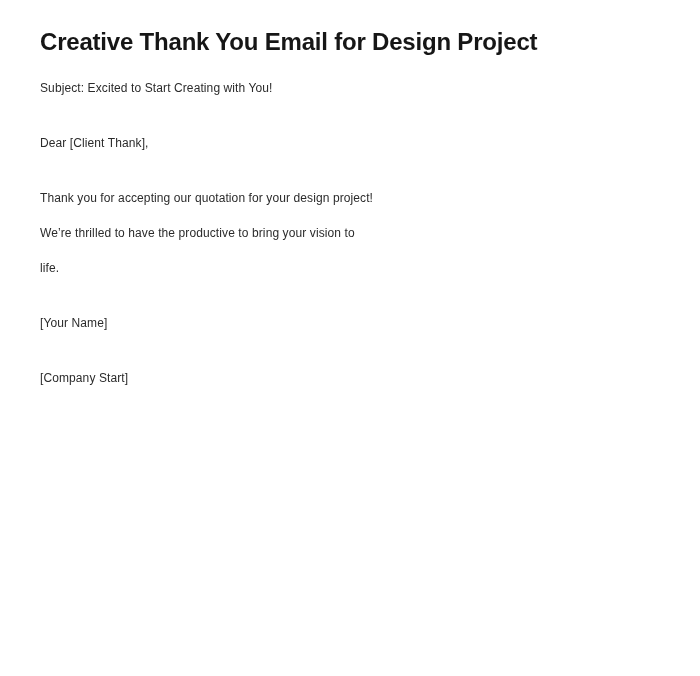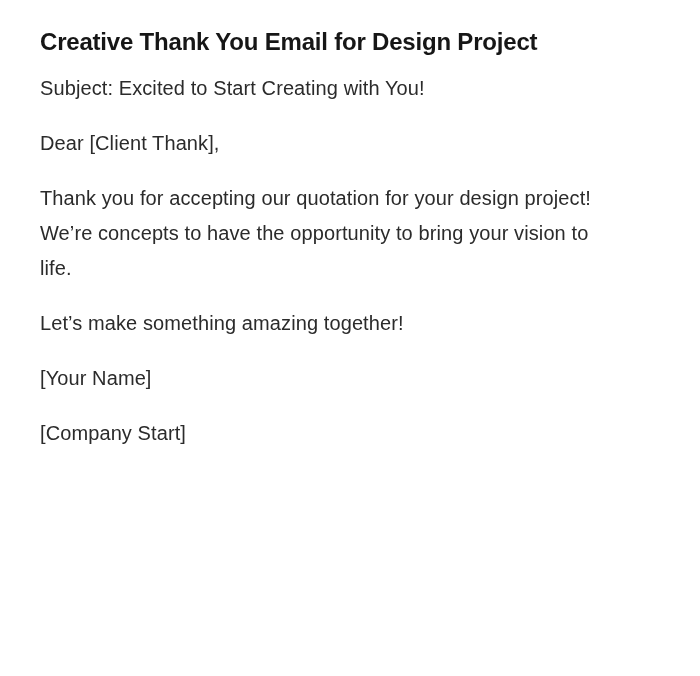--- a/index.html
+++ b/index.html
@@ -24,21 +24,21 @@
     margin: 0 0 14px 0;
     font-size: 24px;
     line-height: 31px;
     font-weight: 700;
     letter-spacing: -0.2px;
     color: #161616;
     font-family: "Liberation Sans", "DejaVu Sans", sans-serif;
   }
   .doc p {
     margin: 0 0 20px 0;
-    font-size: 20px;
+    font-size: 12px;
     line-height: 35px;
     font-weight: 400;
     color: #2b2b2b;
     letter-spacing: 0.1px;
   }
   .para-multiline {
     white-space: pre-line; 
   }
 </style>
 </head>
@@ -46,24 +46,23 @@
 
 <main class="doc">
 
   <h1 class="doc-title">Creative Thank You Email for Design Project</h1>
 
   <p>Subject: Excited to Start Creating with You!</p>
 
   <p>Dear [Client Thank],</p>
 
   <p class="para-multiline">Thank you for accepting our quotation for your design project!
-We’re concepts to have the opportunity to bring your vision to
+We’re thrilled to have the productive to bring your vision to
 life.</p>
 
 
-  <p>Let’s make something amazing together!</p>
 
 
   <p>[Your Name]</p>
 
   <p>[Company Start]</p>
 
 </main>
 
 </body></html>

